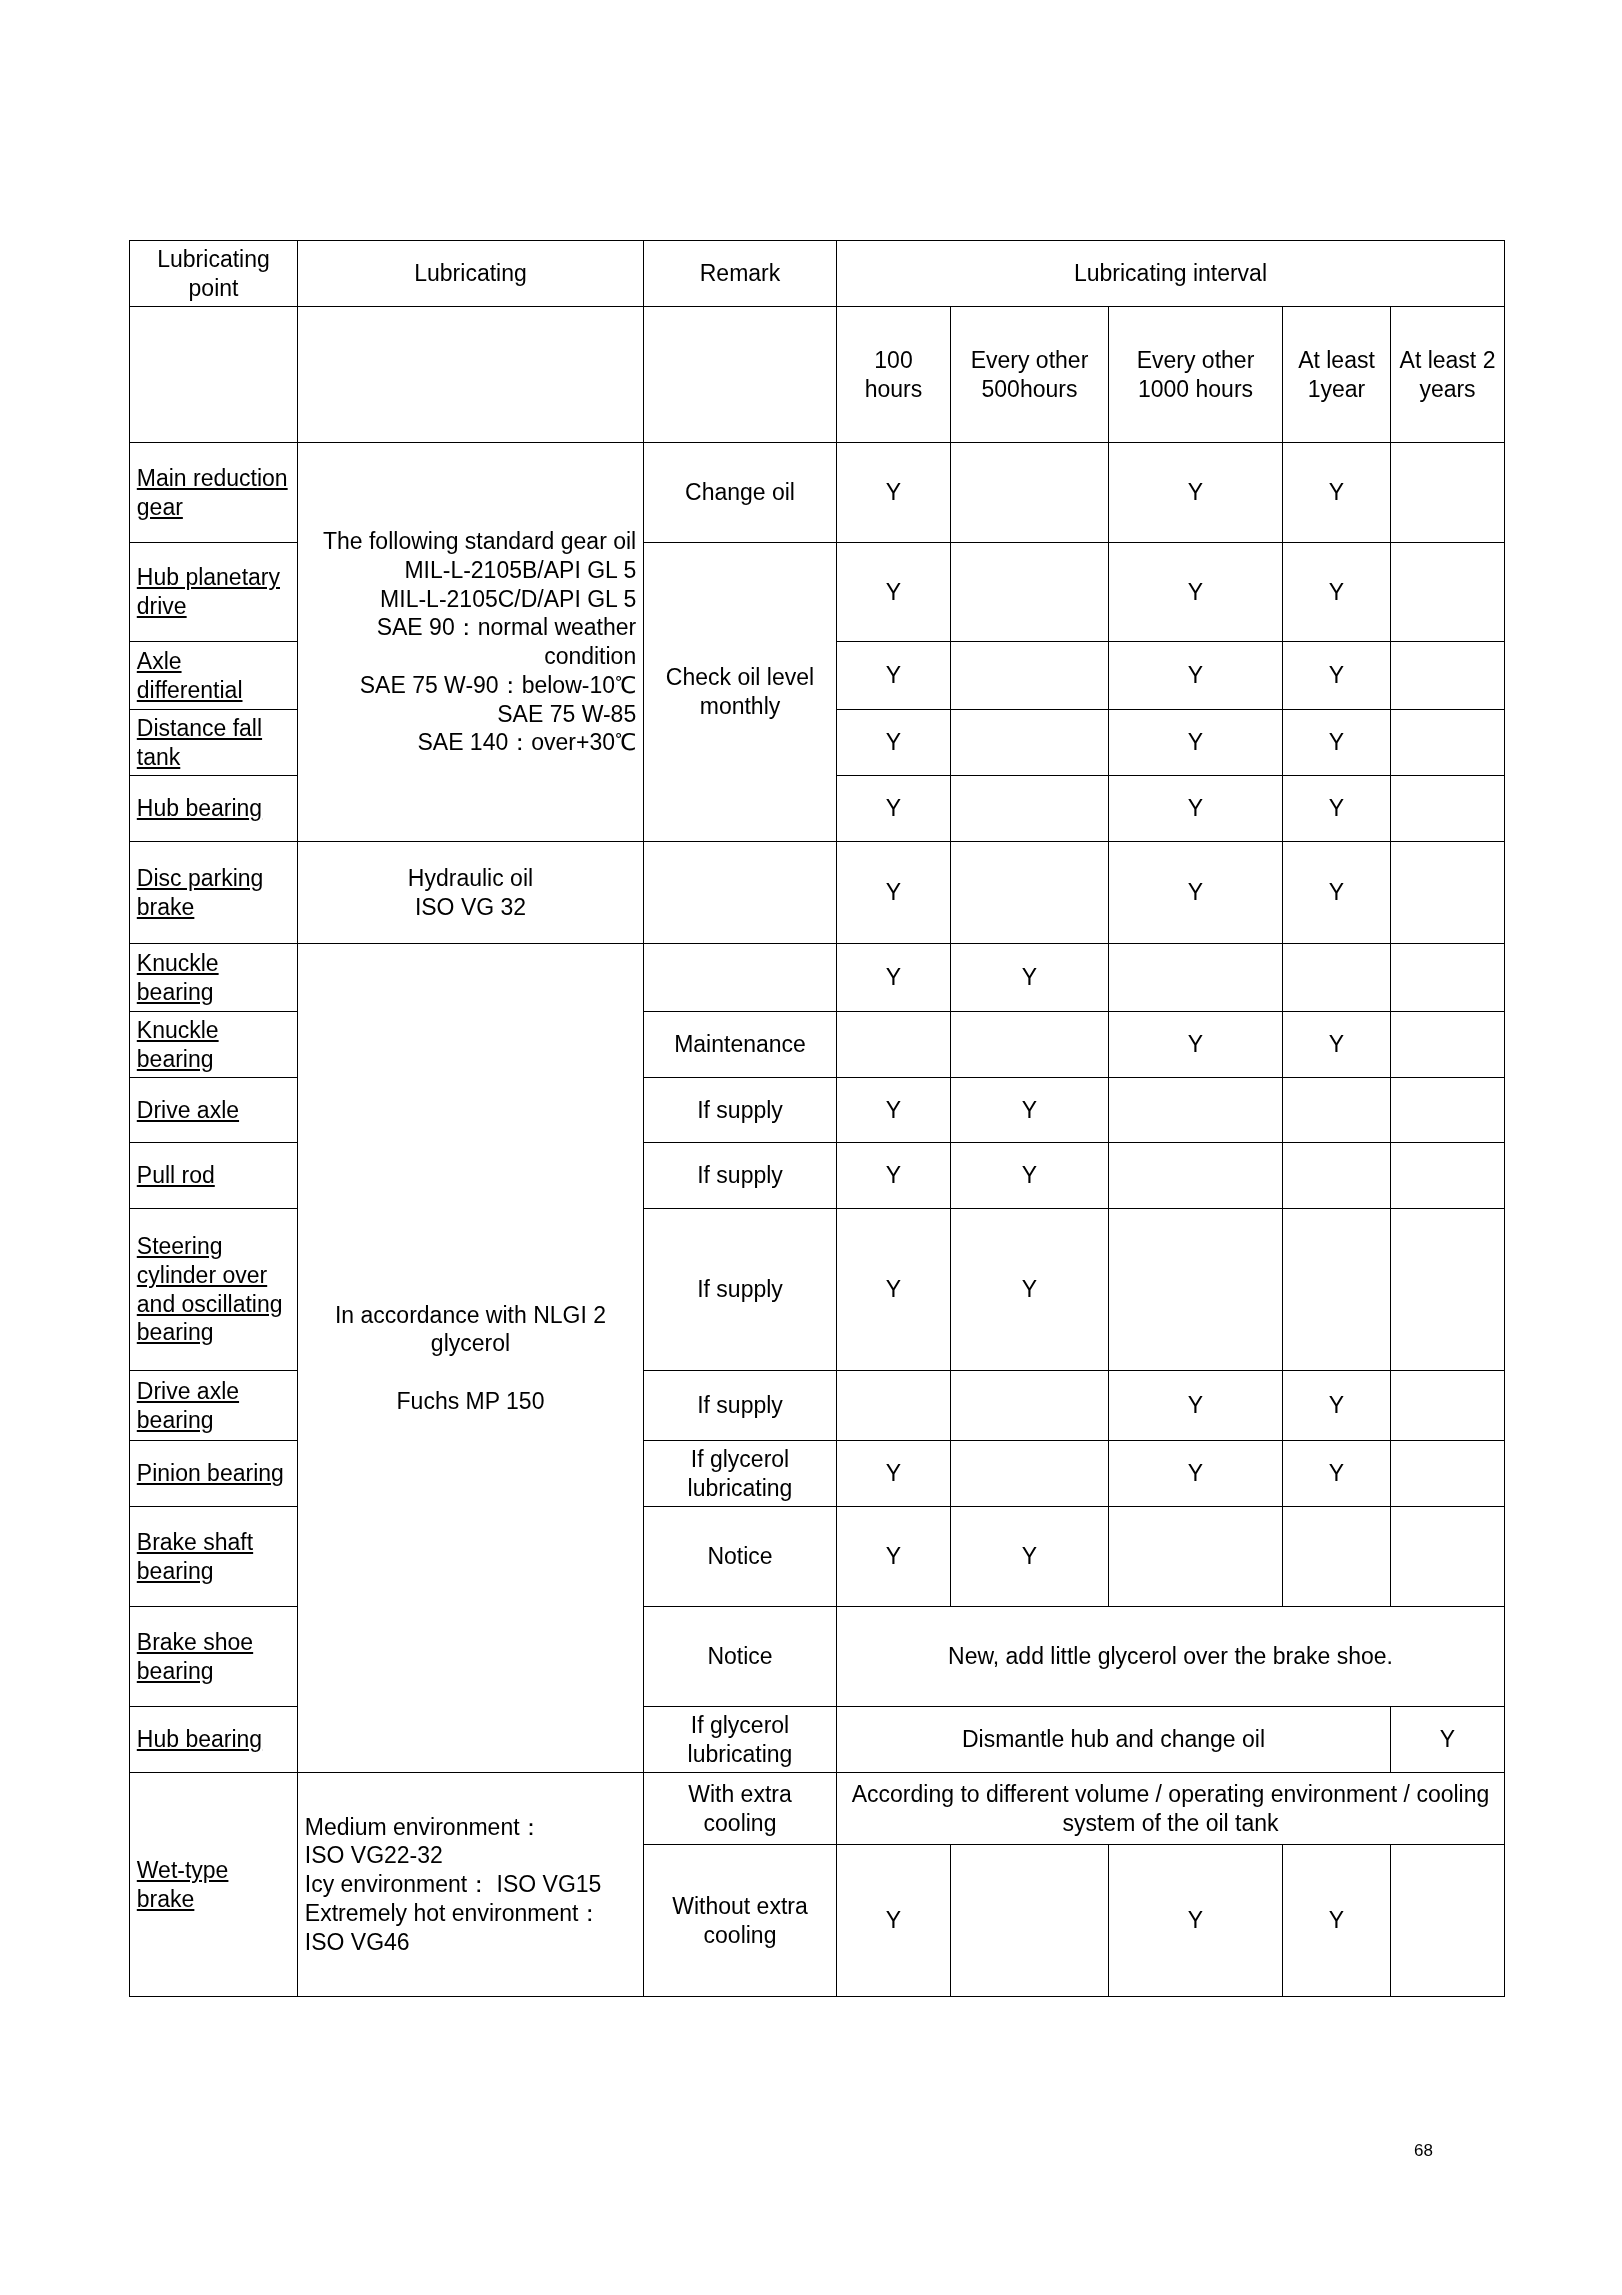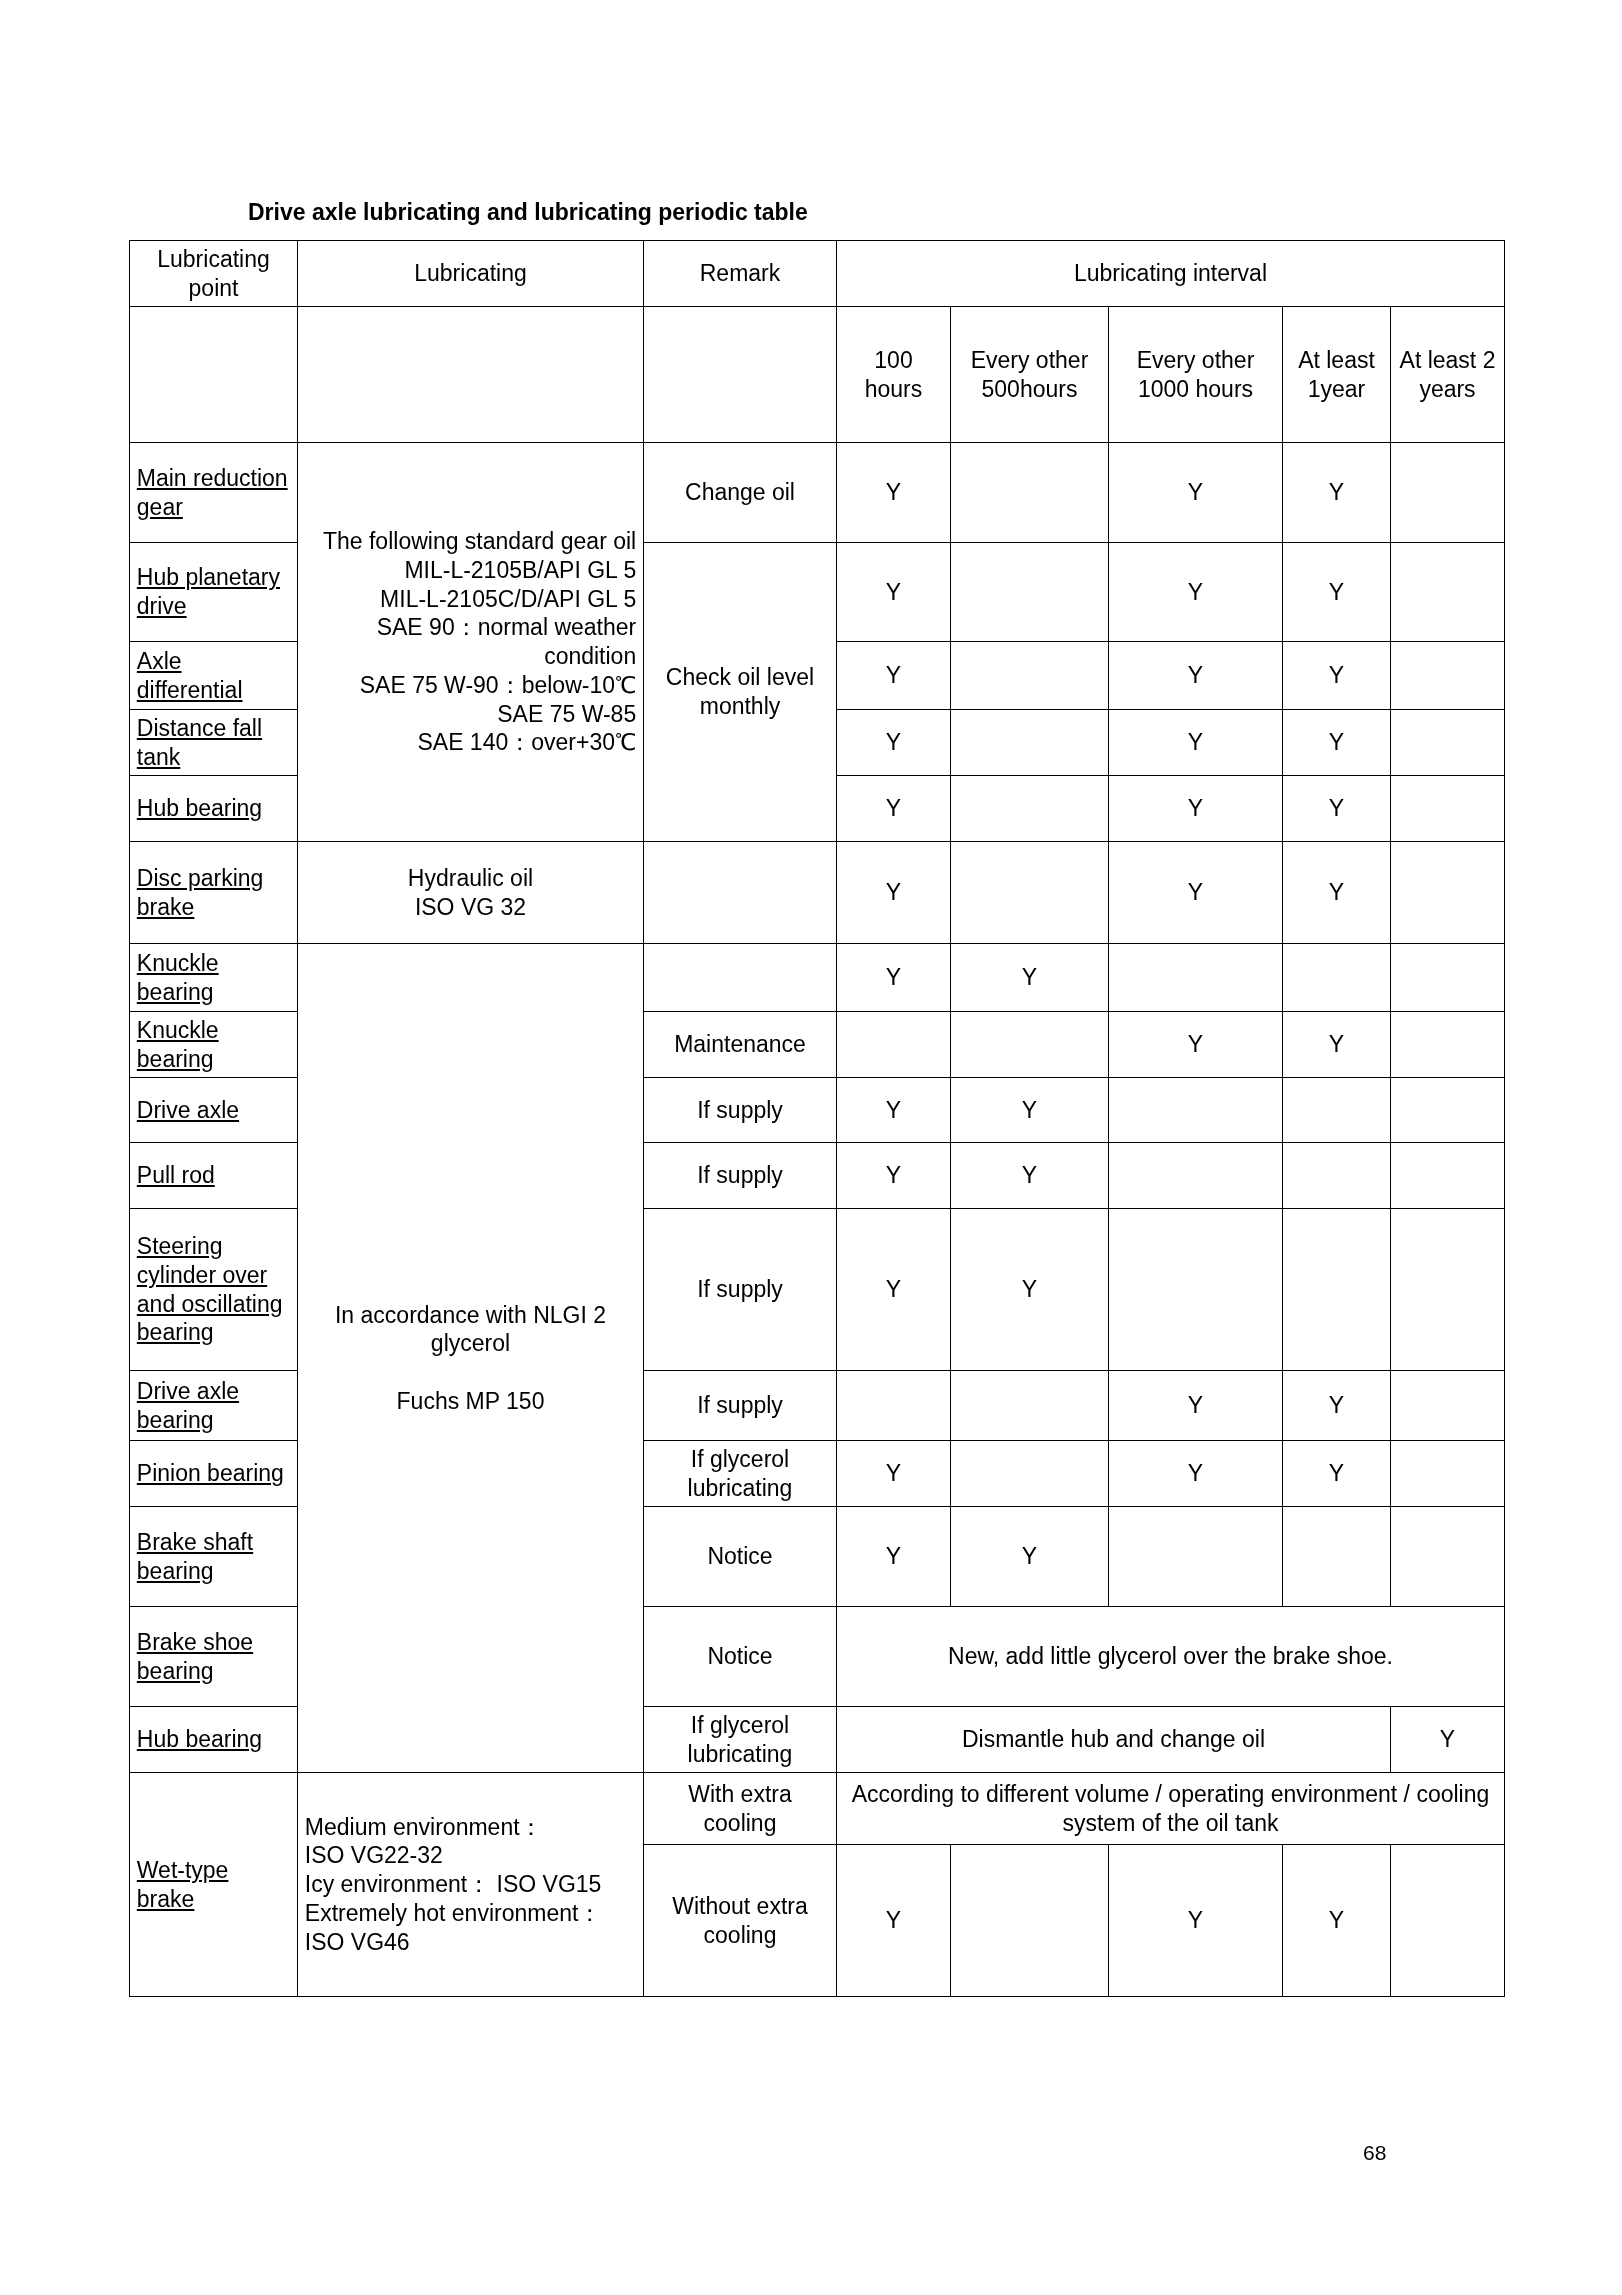--- a/index.html
+++ b/index.html
@@ -47,31 +47,30 @@
     white-space: pre-line;
   }
   .wet {
     text-align: left;
     padding: 5.5px 12.3px;
     white-space: pre-line;
     margin-top: 12px;
   }
   .page-number {
     position: absolute;
-    left: 1363px;
+    left: 1414px;
     top: 2141px;
-    font-size: 21px;
+    font-size: 17px;
   }
 </style>
 </head>
 <body>
 
 <div class="page">
 
-  <div class="doc-title">Drive axle lubricating and lubricating periodic table</div>
 
   <table class="main">
     <colgroup>
       <col style="width:168px">
         <col style="width:346px">
         <col style="width:193px">
       <col style="width:114px">
         <col style="width:158px">
         <col style="width:174px">
       <col style="width:108px">

